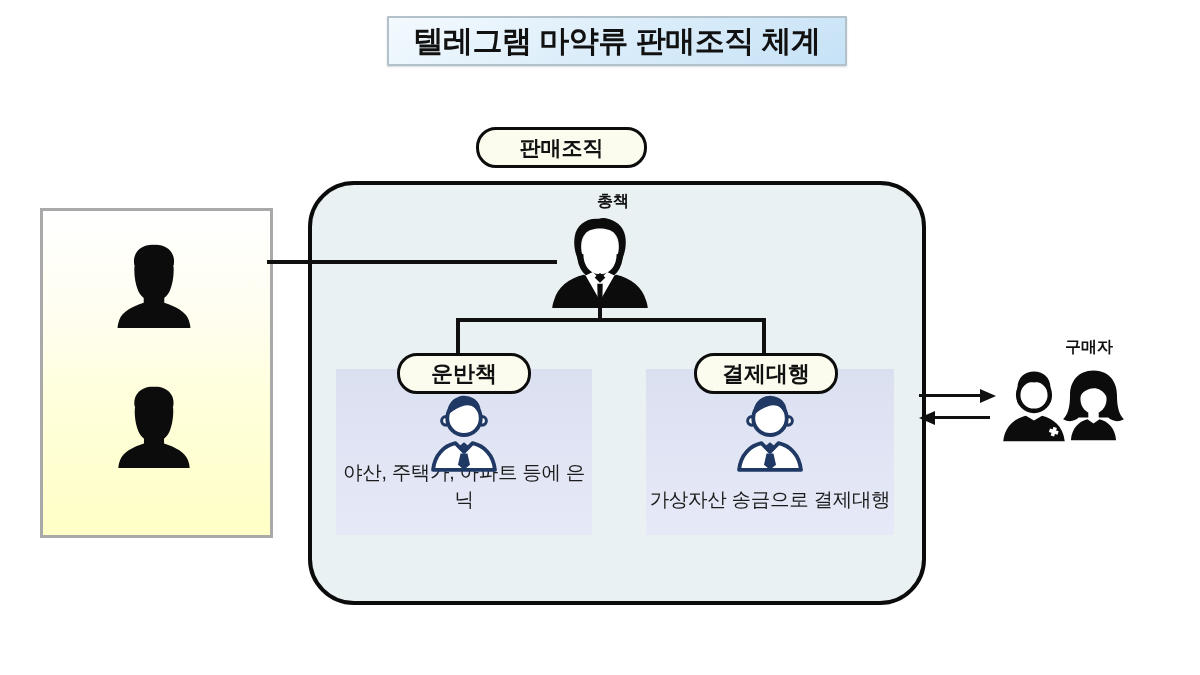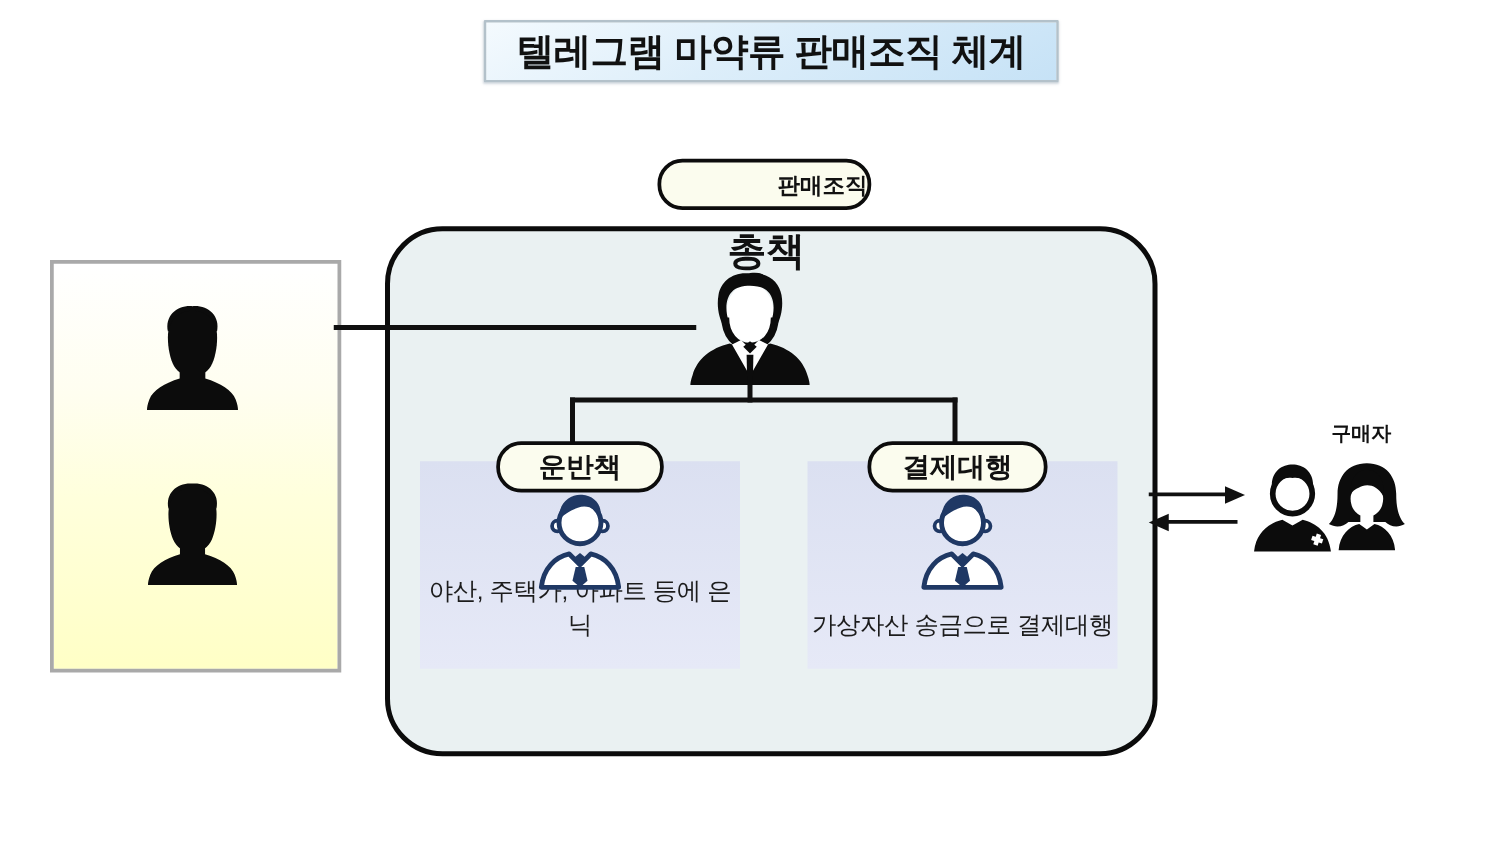--- a/index.html
+++ b/index.html
@@ -70,21 +70,21 @@
 </style>
 </head>
 <body>
 
 <div id="canvas">
 
   <div class="abs flexc title-box">
     <span>텔레그램 마약류 판매조직 체계</span>
   </div>
 
-  <div class="abs flexc pill" style="left:526px;top:127px;width:165px;height:35px;font-size:18px;justify-content:flex-end;">
+  <div class="abs flexc pill" style="left:476px;top:127px;width:165px;height:35px;font-size:21px;">
     <span>판매조직</span>
   </div>
 
   <div class="abs main-box"></div>
 
   <div class="abs smuggle-box"></div>
 
   <div class="abs" style="left:112px;top:243px;width:84px;height:86px;z-index:3;">
     <svg width="84" height="86" viewBox="0 0 90 92">
       <path fill="#0c0c0c" d="M24 24 C21 10 32 1 45 2 C58 1 69 10 66 24 C60 17 52 14 45 15 C38 14 30 17 24 24 Z"></path>
@@ -102,21 +102,21 @@
       <path fill="#0c0c0c" d="M45 6 C33 6 25 14 24 26 C23.5 34 25 44 28 51 C31 58 37 62 45 62 C53 62 59 58 62 51 C65 44 66.5 34 66 26 C65 14 57 6 45 6 Z"></path>
       <path fill="#0c0c0c" d="M34 54 L34 64 C21 68 11 74 8 82 C6.5 86 6 89 6 91 L84 91 C84 89 83.5 86 82 82 C79 74 69 68 56 64 L56 54 Z"></path>
     </svg>
   </div>
   <div class="abs flexc member-label" style="left:63px;top:471px;width:182px;height:26px;">
     <span>국내 유통책</span>
   </div>
 
   <div class="abs line" style="left:267px;top:260px;width:290px;height:4px;"></div>
 
-  <div class="abs flexc label-text" style="left:308px;top:187px;width:610px;height:28px;font-size:31px;z-index:4;">
+  <div class="abs flexc label-text" style="left:308px;top:187px;width:610px;height:28px;font-size:16px;z-index:4;">
     <span>총책</span>
   </div>
   <div class="abs" style="left:550px;top:218px;width:100px;height:90px;z-index:5;">
     <svg width="100" height="90" viewBox="0 0 110 100">
       <ellipse cx="55" cy="36" rx="21" ry="26" fill="#ffffff"></ellipse>
       <path fill="#0c0c0c" d="M55 1 C40 -1 29 8 27 20 C25 31 28 41 31 47 L36 43 C33 34 33 23 39 17 C45 10 65 10 71 17 C77 23 77 34 74 43 L79 47 C82 41 85 31 83 20 C81 8 70 -1 55 1 Z"></path>
       <path fill="#0c0c0c" d="M49 4 C52 0 62 -2 68 3 L63 9 C58 5 53 5 49 4 Z"></path>
       <path d="M33 40 C33 55 42 66 55 66 C68 66 77 55 77 40" stroke="#0c0c0c" stroke-width="7" fill="none"></path>
       <path fill="#0c0c0c" d="M55 70 L37 63 C20 67 8 77 4 91 C2.5 95 2 98 2 100 L108 100 C108 98 107.5 95 106 91 C102 77 90 67 73 63 Z"></path>
       <path fill="#ffffff" d="M39 64 L55 92 L71 64 L63 60 L55 68 L47 60 Z"></path>

